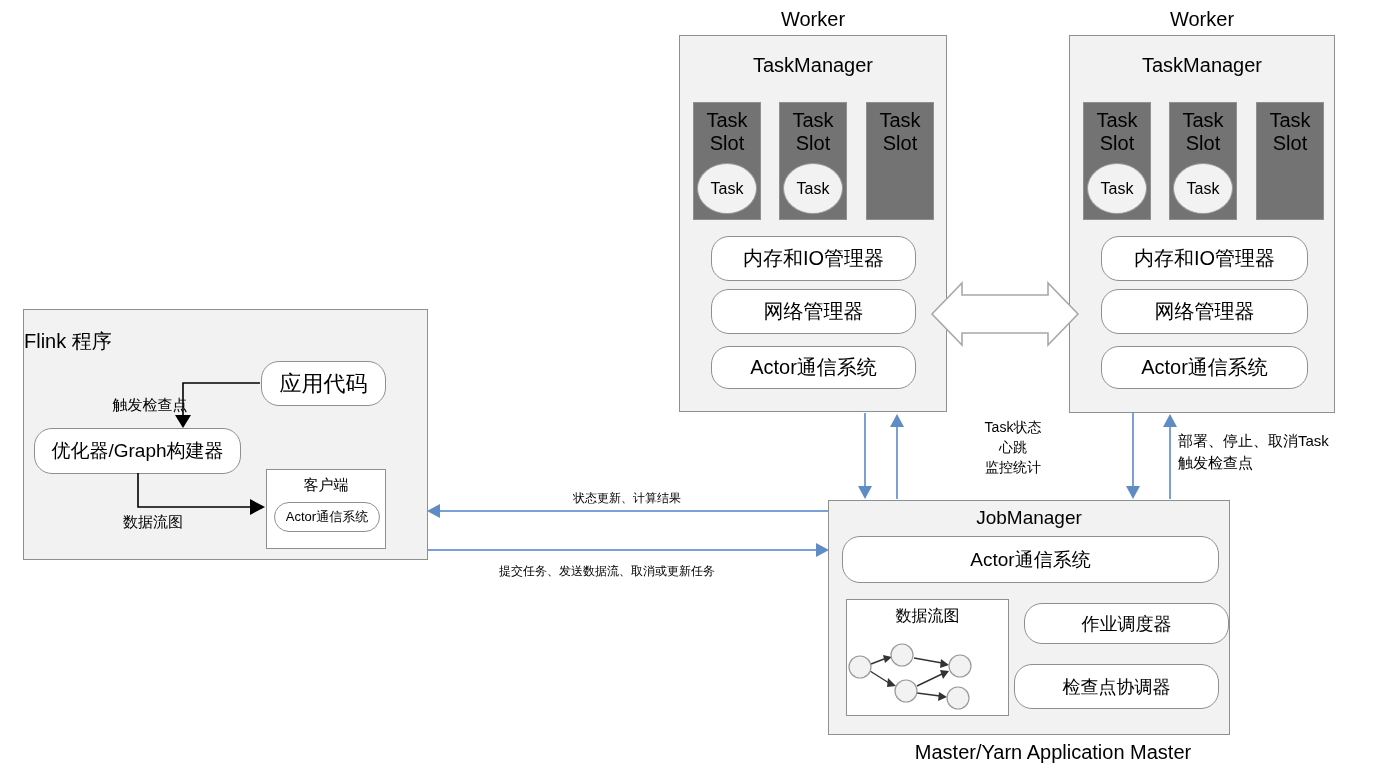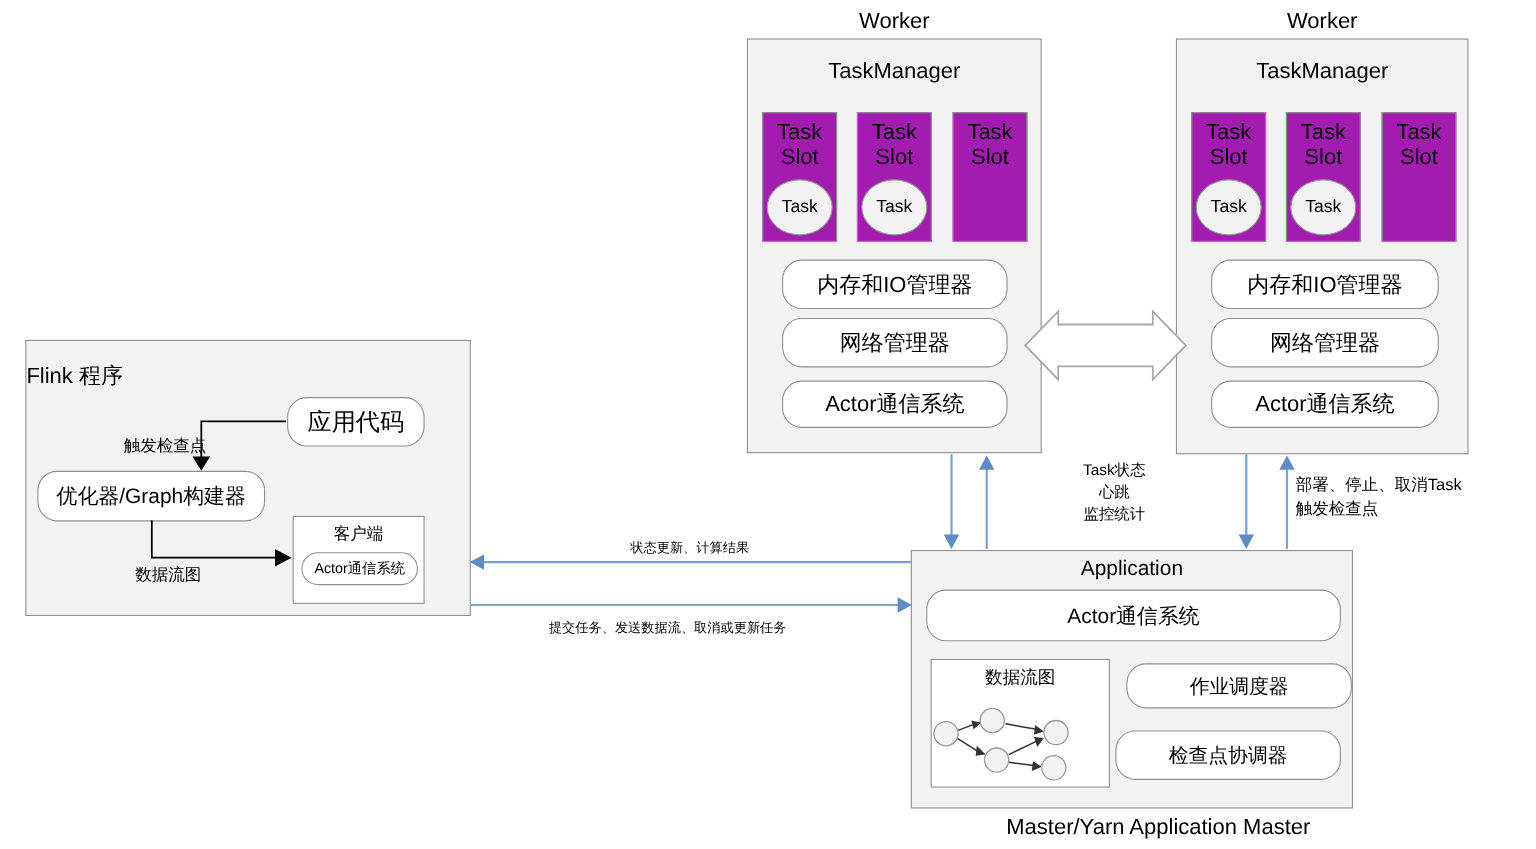--- a/index.html
+++ b/index.html
@@ -7,21 +7,21 @@
     position:relative; width:1396px; height:772px; background:#ffffff;
     font-family:"Liberation Sans", sans-serif; color:#000; overflow:hidden;
   }
   .box { position:absolute; box-sizing:border-box; border:1px solid #8f8f8f; }
   .fg { background:#f2f2f2; }
   .fw { background:#ffffff; }
   .ctr { display:flex; align-items:center; justify-content:center; text-align:right;border-radius:18px; }
   .lbl { position:absolute; white-space:nowrap; }
   .lc { transform:translateX(-50%); text-align:center; }
   .pre { white-space:pre-line; }
-  .slot { position:absolute; box-sizing:border-box; border:1px solid #8f8f8f; background:#a21caf; }
+  .slot { position:absolute; box-sizing:border-box; border:1px solid #8f8f8f; background:#737373; }
   .slot .slot-label { position:absolute; top:6px; left:0; right:0; text-align:center; font-size:20px; line-height:23px; }
   .task-ellipse {
     position:absolute; left:50%; transform:translateX(-50%); bottom:5px;
     width:58px; height:49px; border:1px solid #9a9a9a; border-radius:50%;
     background:#f2f2f2; display:flex; align-items:center; justify-content:center; font-size:16px;
   }
   svg.overlay { position:absolute; left:0; top:0; width:1396px; height:772px; pointer-events:none; }
 </style>
 </head>
 <body>
@@ -72,21 +72,21 @@
     </div>
     <div class="slot" style="left:186px; top:66px; width:68px; height:118px;">
       <div class="slot-label">Task Slot</div>
     </div>
     <div class="box fw ctr" style="left:31px; top:200px; width:207px; height:45px; font-size:20px;">内存和IO管理器</div>
     <div class="box fw ctr" style="left:31px; top:253px; width:207px; height:45px; font-size:20px;">网络管理器</div>
     <div class="box fw ctr" style="left:31px; top:310px; width:207px; height:43px; font-size:20px;">Actor通信系统</div>
   </div>
 
   <div class="box fg" style="left:828px; top:500px; width:402px; height:235px;">
-    <div class="lbl" style="left:0; right:0; top:6px; text-align:center; font-size:19px;">Application</div>
+    <div class="lbl" style="left:0; right:0; top:6px; text-align:center; font-size:19px;">JobManager</div>
     <div class="box fw ctr" style="left:13px; top:35px; width:377px; height:47px; font-size:19px;">Actor通信系统</div>
     <div class="box fw" style="left:17px; top:98px; width:163px; height:117px;">
       <div class="lbl" style="left:0; right:0; top:6px; text-align:center; font-size:16px;">数据流图</div>
     </div>
     <div class="box fw ctr" style="left:195px; top:102px; width:205px; height:41px; font-size:18px;">作业调度器</div>
     <div class="box fw ctr" style="left:185px; top:163px; width:205px; height:45px; font-size:18px;">检查点协调器</div>
   </div>
   <div class="lbl lc" style="left:1053px; top:741px; font-size:20px;">Master/Yarn Application Master</div>
 
   <div class="lbl lc" style="left:627px; top:490px; font-size:12px;">状态更新、计算结果</div>

